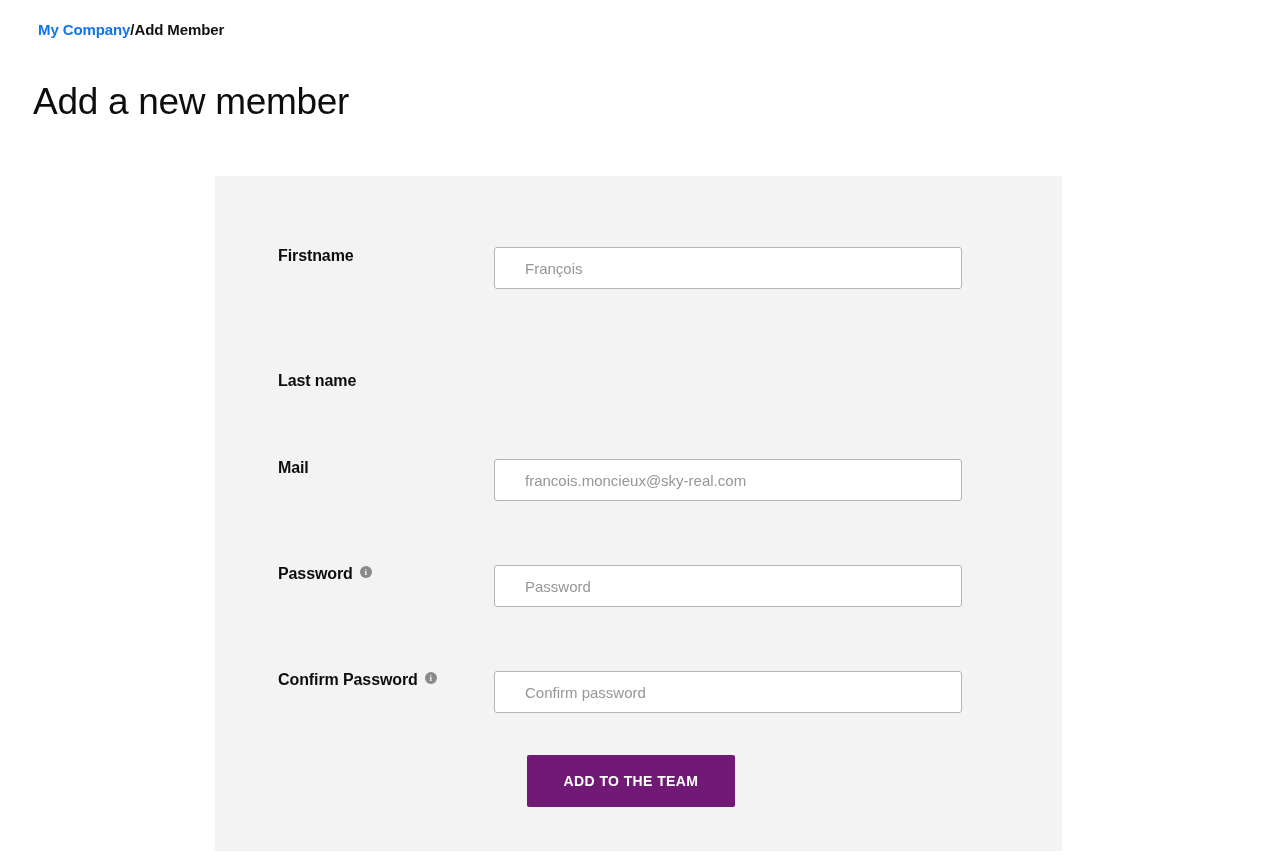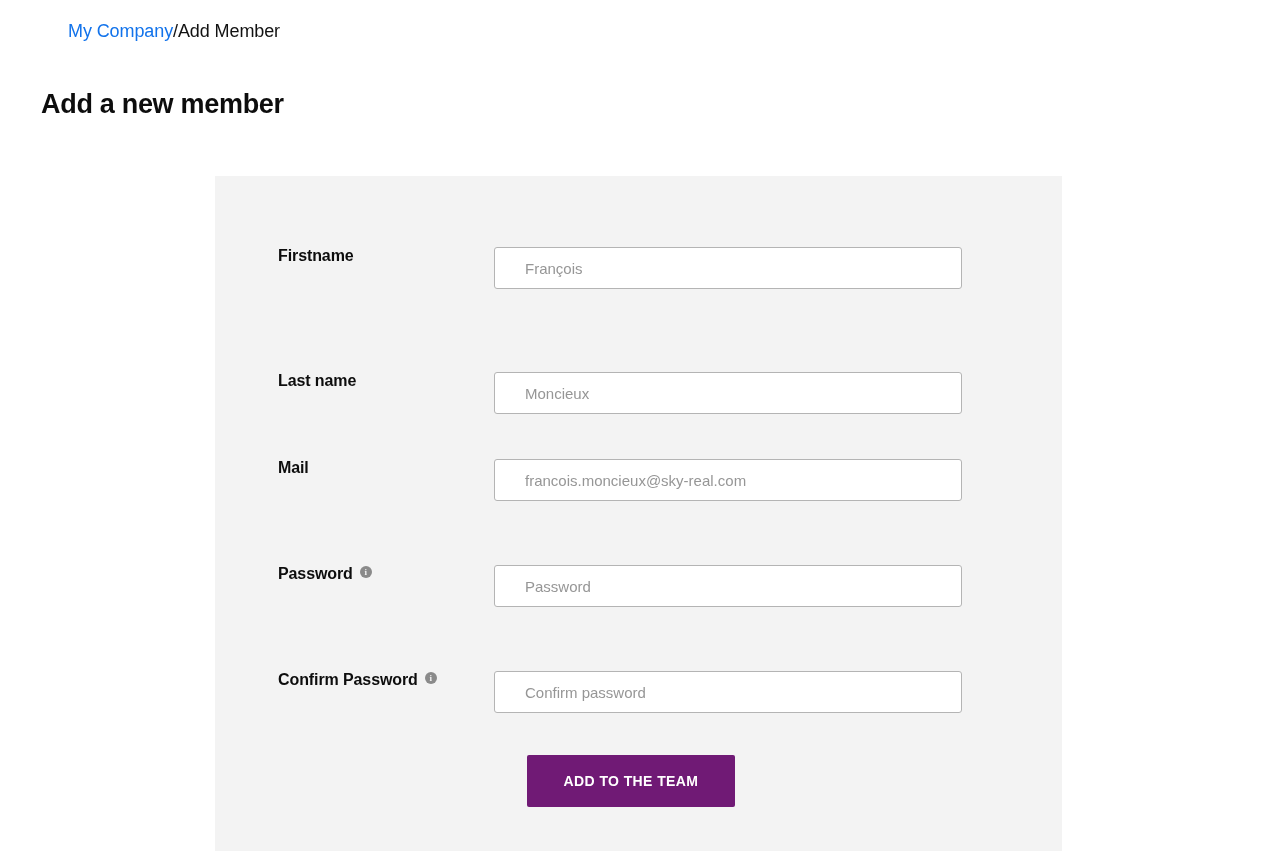--- a/index.html
+++ b/index.html
@@ -17,45 +17,45 @@
     position: relative;
     width: 1277px;
     height: 866px;
     overflow: hidden;
     background: #ffffff;
   }
 
   
   .breadcrumb {
     position: absolute;
-    left: 68px;
+    left: 38px;
     top: 21px;
-    font-size: 18px;
-    font-weight: normal;
+    font-size: 15px;
+    font-weight: bold;
     letter-spacing: -0.1px;
     white-space: nowrap;
   }
   .breadcrumb .crumb-link {
     color: #1273eb;
     text-decoration: none;
     cursor: pointer;
   }
   .breadcrumb .crumb-sep,
   .breadcrumb .crumb-current {
     color: #121212;
   }
 
   
   .page-title {
     position: absolute;
     left: 33px;
     top: 81px;
-    margin: 8px;
-    font-size: 27px;
-    font-weight: bold;
+    margin: 0;
+    font-size: 37px;
+    font-weight: normal;
     color: #0d0d0d;
     letter-spacing: -0.3px;
   }
 
   
   .form-card {
     position: absolute;
     left: 215px;
     top: 176px;
     width: 847px;
@@ -166,21 +166,20 @@
       <div class="field-label">
         <span class="label-text">Firstname</span>
       </div>
       <input class="field-input" type="text" placeholder="François" style="">
     </div>
 
     <div class="form-row r2">
       <div class="field-label">
         <span class="label-text">Last name</span>
       </div>
-      <input class="field-input" type="text" placeholder="Moncieux" style="">
     </div>
 
     <div class="form-row r3">
       <div class="field-label">
         <span class="label-text">Mail</span>
       </div>
       <input class="field-input" type="email" placeholder="francois.moncieux@sky-real.com" style="">
     </div>
 
     <div class="form-row r4">

